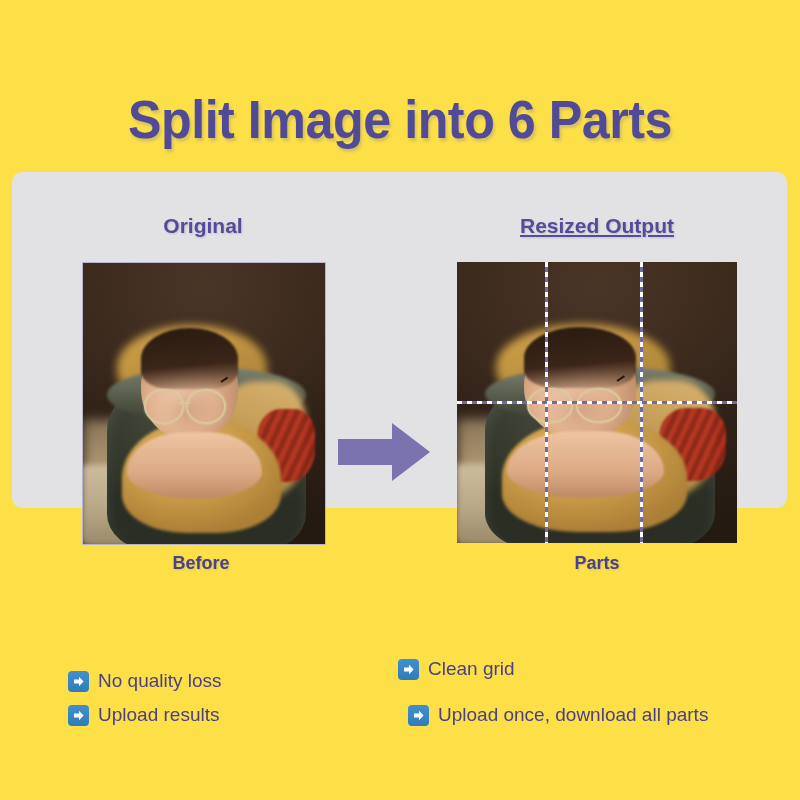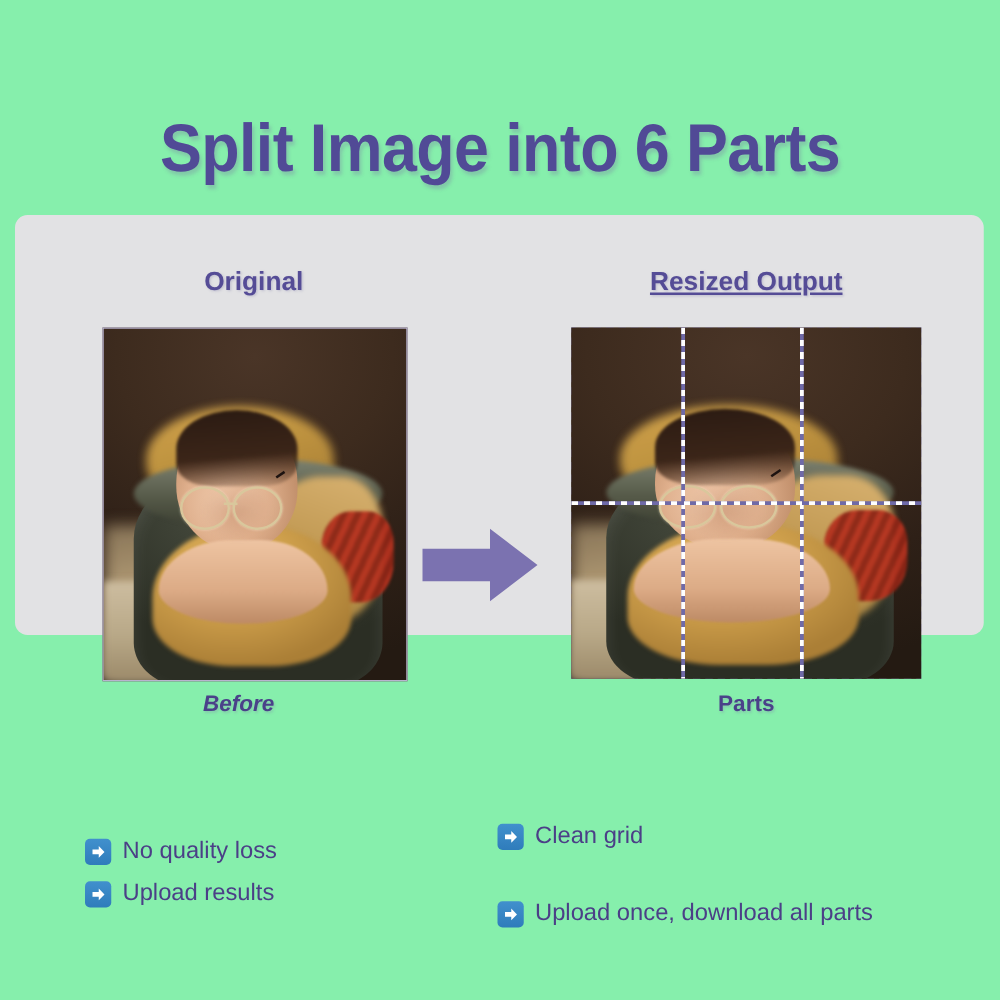--- a/index.html
+++ b/index.html
@@ -9,21 +9,21 @@
     height: 800px;
     background: #ffffff;
     font-family: "Liberation Sans", sans-serif;
     overflow: hidden;
   }
 
   .page {
     position: relative;
     width: 800px;
     height: 800px;
-    background: #86efac;
+    background: #fde047;
   }
 
   
   .title {
     position: absolute;
     left: 0;
     top: 52px;
     width: 800px;
     text-align: center;
     font-family: "Liberation Sans", sans-serif;
@@ -62,21 +62,21 @@
 
   .caption {
     position: absolute;
     font-weight: bold;
     font-size: 18px;
     color: #4a4189;
     text-shadow: 1px 1px 2px rgba(130,125,170,0.30);
     white-space: nowrap;
     text-align: center;
   }
-  .caption-before { left: 58px;  top: 381px; width: 242px; font-style: italic; }
+  .caption-before { left: 68px;  top: 381px; width: 242px; }
   .caption-after  { left: 445px; top: 381px; width: 280px; }
 
   
   .photo {
     position: absolute;
     overflow: hidden;
     background: #3a2b20;
   }
   .photo-inner {
     position: absolute;
@@ -256,21 +256,21 @@
   .feature {
     position: absolute;
     display: flex;
     align-items: center;
     gap: 9px;
     white-space: nowrap;
   }
   .f0 { left: 68px;  top: 10px; margin-top: 12px; }
   .f1 { left: 398px; top: 10px; text-align: right; }
   .f2 { left: 68px;  top: 56px; }
-  .f3 { left: 398px; top: 56px; margin-top: 16px; }
+  .f3 { left: 408px; top: 56px; }
 
   .feature-icon {
     width: 21px;
     height: 21px;
     border-radius: 4px;
     background: linear-gradient(180deg, #4190cd 0%, #2f7cbb 100%);
     display: flex;
     align-items: center;
     justify-content: center;
     flex: 0 0 auto;

